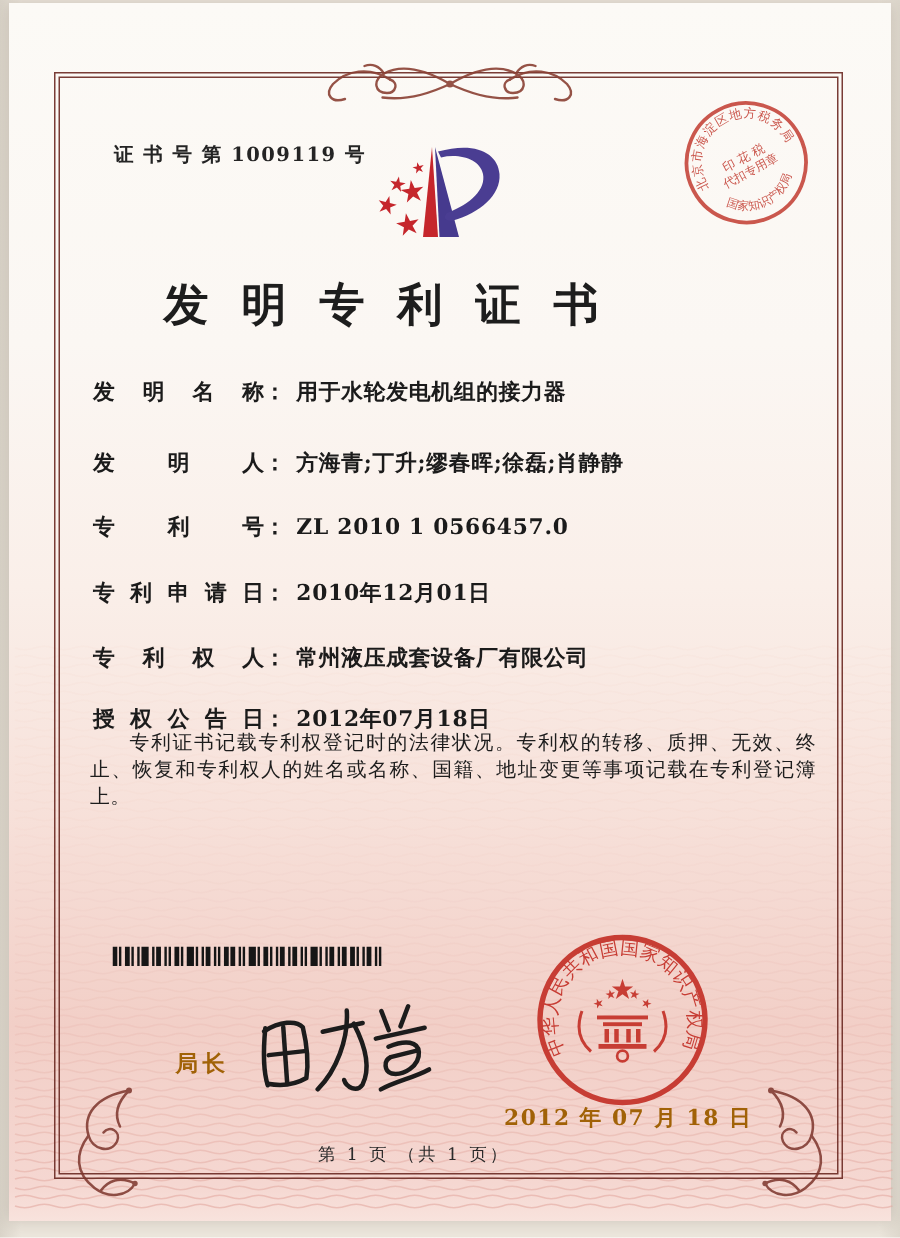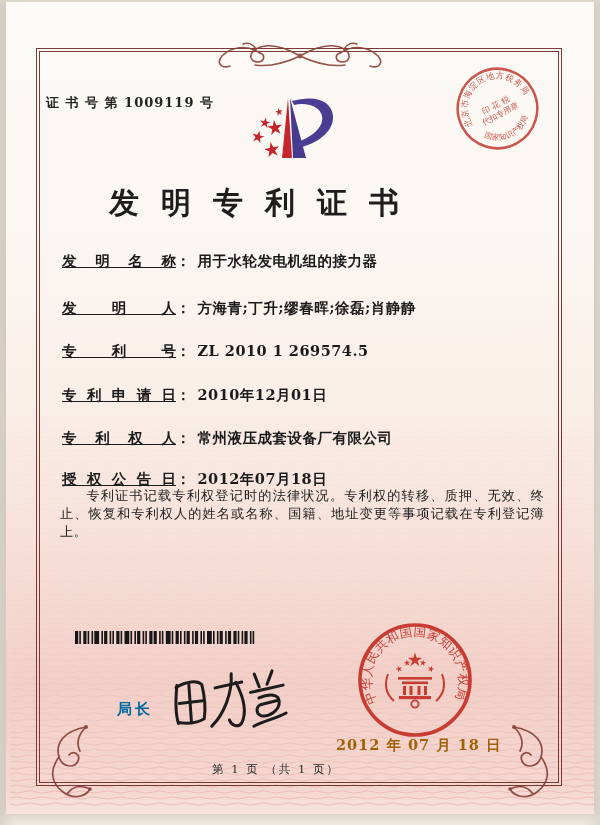--- a/index.html
+++ b/index.html
@@ -12,30 +12,30 @@
   .paper{
     position:absolute;left:6px;top:2px;width:588px;height:812px;
     background:linear-gradient(180deg,#fcfaf6 0%,#fbf7f3 28%,#faefe9 48%,#f7e1da 66%,#f2cfc7 84%,#f5d7d1 97%,#f8e3dd 100%);
     box-shadow:0 0 10px rgba(60,40,30,.18);
   }
   #waves{position:absolute;left:0;top:0;width:600px;height:825px;pointer-events:none;}
   .frame{
     position:absolute;left:36px;top:48px;width:518px;height:730px;
     border:4px double #6e2d26;opacity:.92;
   }
-  .cert-no{position:absolute;left:46px;top:94px;font-size:13px;letter-spacing:1px;color:#242424;font-weight:600;white-space:nowrap;}
+  .cert-no{position:absolute;left:76px;top:94px;font-size:13px;letter-spacing:1px;color:#242424;font-weight:600;white-space:nowrap;}
   .title{position:absolute;left:0;top:183px;width:508px;text-align:center;font-size:30px;font-weight:bold;color:#1d1d1d;letter-spacing:22px;padding-left:22px;box-sizing:border-box;white-space:nowrap;}
   .row{position:absolute;left:62px;font-size:14.5px;font-weight:bold;color:#1b1b1b;white-space:nowrap;z-index:6;}
-  .row .lbl{display:inline-block;width:114px;text-align:justify;text-align-last:justify;text-justify:inter-character;vertical-align:bottom;text-decoration:underline;}
+  .row .lbl{display:inline-block;width:114px;text-align:justify;text-align-last:justify;text-justify:inter-character;vertical-align:bottom;}
   .row .col{display:inline-block;}
   .row .val{margin-left:7px;letter-spacing:.5px;text-align:center;}
   .bodytext{position:absolute;left:60px;top:487px;width:484px;z-index:6;}
   .bodytext p{margin:0;font-size:13.2px;line-height:17.9px;color:#1d1d1d;text-align:justify;text-indent:2em;letter-spacing:.3px;}
   #barcode{position:absolute;left:75px;top:631px;z-index:6;}
-  .director{position:absolute;left:117px;top:700px;font-size:15px;font-weight:bold;letter-spacing:3px;color:#0369a1;z-index:6;}
+  .director{position:absolute;left:117px;top:700px;font-size:15px;font-weight:bold;letter-spacing:3px;color:#a16207;z-index:6;}
   #signature{position:absolute;left:158px;top:662px;z-index:6;}
   #seal-bottom{position:absolute;left:356px;top:621px;z-index:7;opacity:.92;}
   .date-stamp{position:absolute;left:336px;top:736px;width:128px;font-size:14.5px;font-weight:bold;letter-spacing:1px;color:#a16207;z-index:8;white-space:nowrap;}
   .footer{position:absolute;left:36px;top:762px;width:480px;text-align:center;font-size:11.5px;letter-spacing:2px;color:#2a2a2a;z-index:6;}
   #seal-top{position:absolute;left:449px;top:60px;transform:rotate(-28deg);z-index:7;opacity:.85;}
   #logo{position:absolute;left:235px;top:80px;z-index:5;}
   .orn{position:absolute;z-index:4;}
   svg text{font-family:"DejaVu Serif","Liberation Serif",serif;}
 </style>
 </head>
@@ -164,21 +164,21 @@
 
 <div class="title">发明专利证书</div>
 
 <div class="row" style="top:252px;">
   <span class="lbl">发明名称</span><span class="col">：</span><span class="val">用于水轮发电机组的接力器</span>
 </div>
 <div class="row" style="top:299px;">
   <span class="lbl">发明人</span><span class="col">：</span><span class="val">方海青;丁升;缪春晖;徐磊;肖静静</span>
 </div>
 <div class="row" style="top:342px;">
-  <span class="lbl">专利号</span><span class="col">：</span><span class="val">ZL 2010 1 269574.5</span>
+  <span class="lbl">专利号</span><span class="col">：</span><span class="val">ZL 2010 1 0566457.0</span>
 </div>
 <div class="row" style="top:386px;">
   <span class="lbl">专利申请日</span><span class="col">：</span><span class="val">2010年12月01日</span>
 </div>
 <div class="row" style="top:429px;">
   <span class="lbl">专利权人</span><span class="col">：</span><span class="val">常州液压成套设备厂有限公司</span>
 </div>
 <div class="row" style="top:470px;">
   <span class="lbl">授权公告日</span><span class="col">：</span><span class="val">2012年07月18日</span>
 </div>

